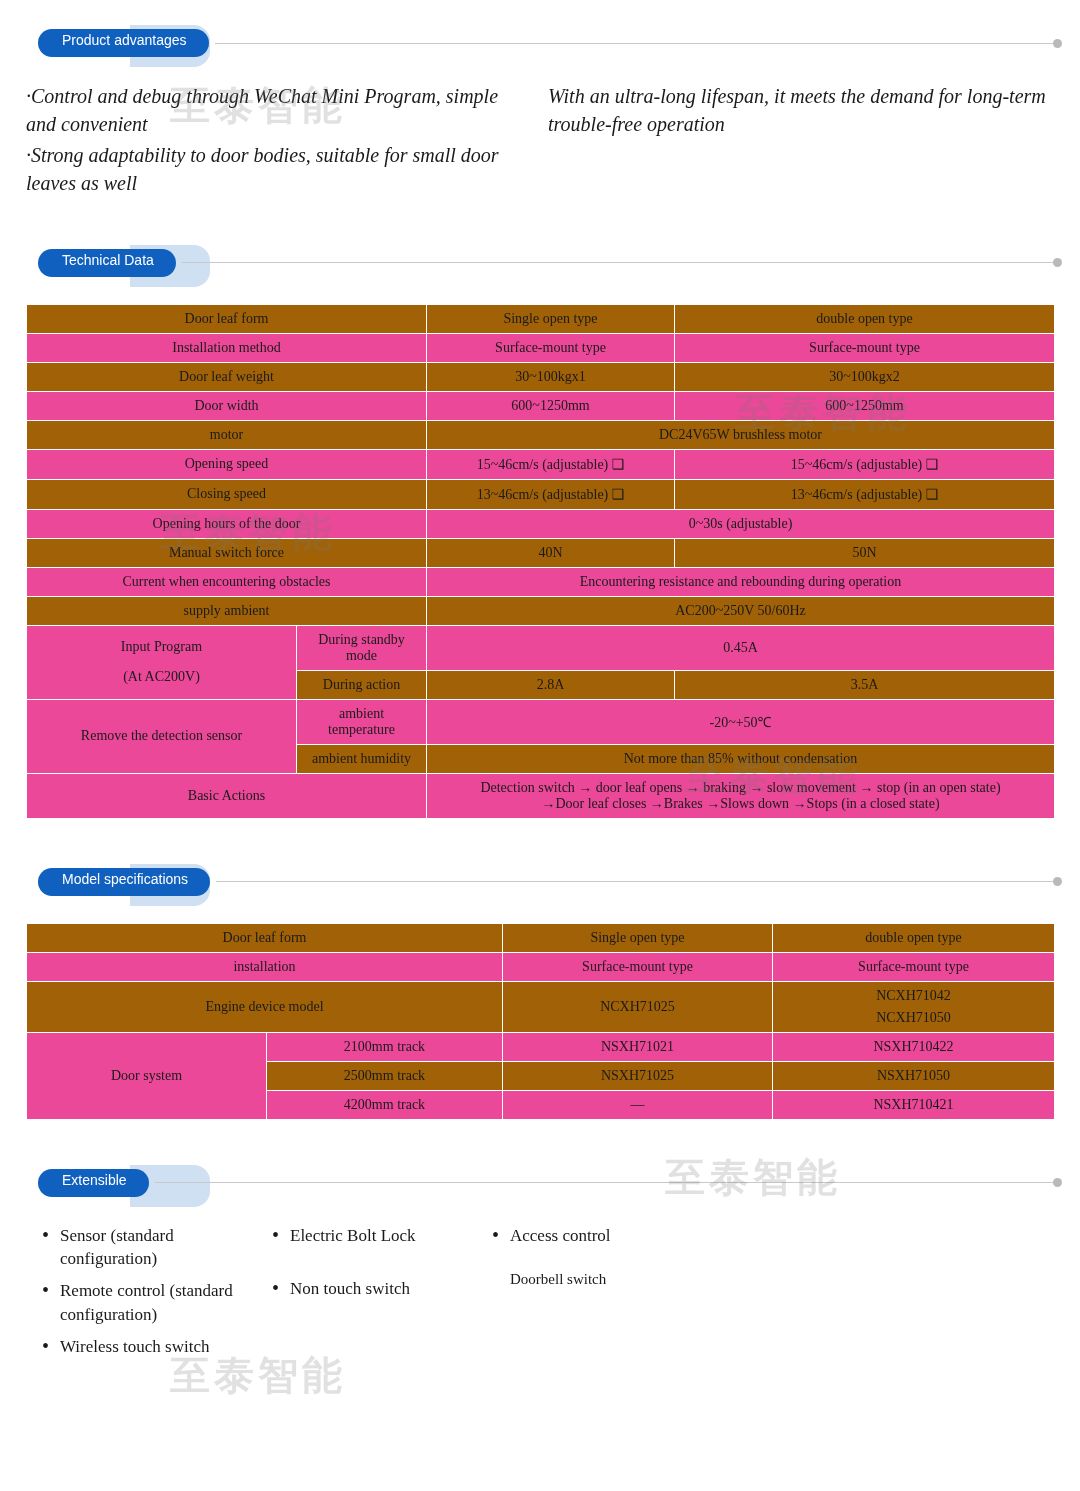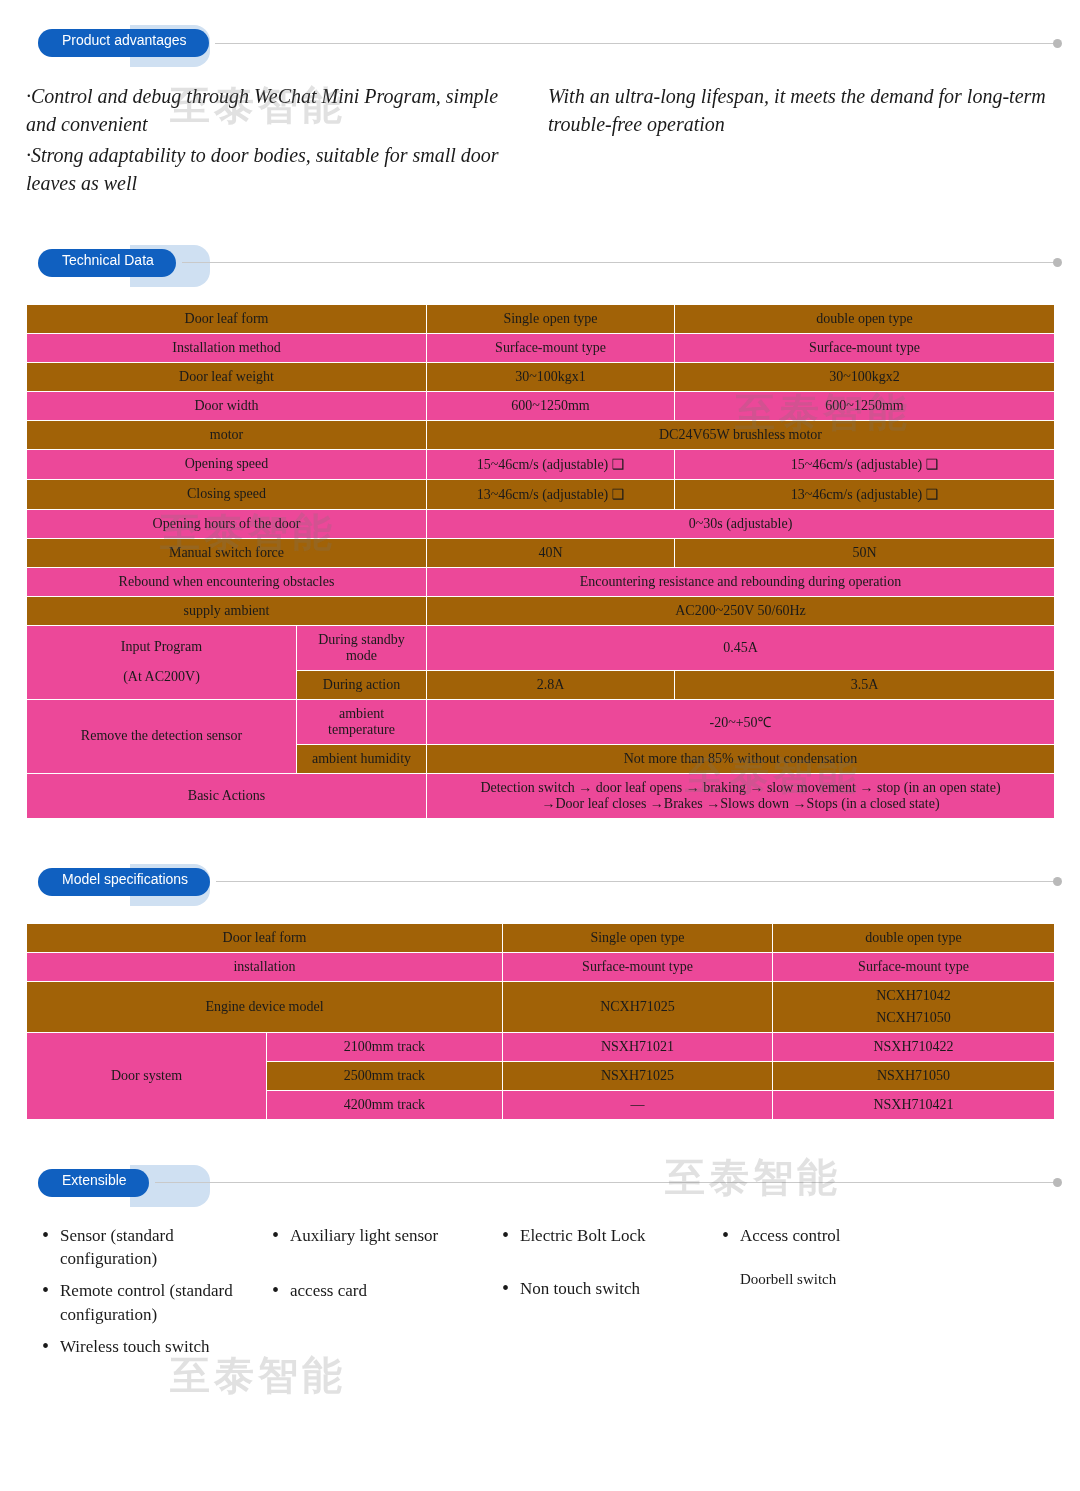--- a/index.html
+++ b/index.html
@@ -256,21 +256,21 @@
       <tr class="plain">
         <td colspan="2">Opening hours of the door</td>
         <td colspan="2">0~30s (adjustable)</td>
       </tr>
       <tr class="shade">
         <td colspan="2">Manual switch force</td>
         <td class="cell-lg">40N</td>
         <td class="cell-lg">50N</td>
       </tr>
       <tr class="plain">
-        <td colspan="2">Rebound when encountering obstacles</td>
+        <td colspan="2">Current when encountering obstacles</td>
         <td colspan="2">Encountering resistance and rebounding during operation</td>
       </tr>
       <tr class="shade">
         <td colspan="2">supply ambient</td>
         <td colspan="2" class="cell-lg">AC200~250V 50/60Hz</td>
       </tr>
 
       <tr class="plain">
         <td rowspan="2">
           <div>Input Program</div>
@@ -374,25 +374,20 @@
     <div class="head-rule"></div>
     <div class="head-dot"></div>
   </div>
 
   <div class="ext-grid">
     <div class="ext-col c1">
       <div class="ext-item bullet">Sensor (standard configuration)</div>
       <div class="ext-item bullet">Remote control (standard configuration)</div>
       <div class="ext-item bullet">Wireless touch switch</div>
     </div>
-    <div class="ext-col c2">
-      <div class="ext-item bullet">Auxiliary light sensor</div>
-      <div style="height:24px"></div>
-      <div class="ext-item bullet">access card</div>
-    </div>
     <div class="ext-col c3">
       <div class="ext-item bullet">Electric Bolt Lock</div>
       <div style="height:22px"></div>
       <div class="ext-item bullet">Non touch switch</div>
     </div>
     <div class="ext-col c4">
       <div class="ext-item bullet">Access control</div>
       <div style="height:14px"></div>
       <div class="ext-item nobullet">Doorbell switch</div>
     </div>

